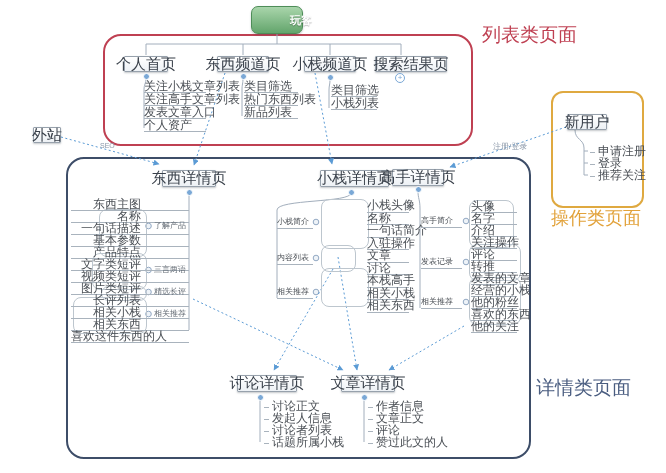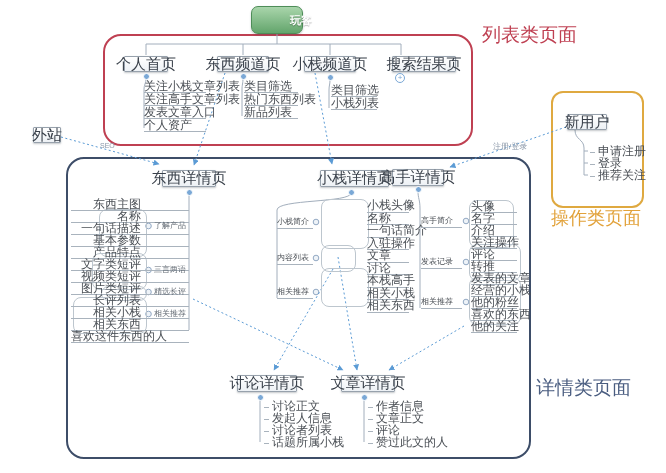--- a/index.html
+++ b/index.html
@@ -98,21 +98,21 @@
 
   <div class="sec-label" style="left:482px;top:22px;font-size:19px;color:#bf4052;">列表类页面</div>
   <div class="sec-label" style="left:551px;top:206px;font-size:18px;color:#e2a23a;">操作类页面</div>
   <div class="sec-label" style="left:536px;top:375px;font-size:19px;color:#4a5d80;">详情类页面</div>
 
   <div class="node root" style="left:251px;top:6px;width:52px;height:28px;">玩客</div>
 
   <div class="node" style="left:124px;top:56px;width:44px;height:16px;">个人首页</div>
   <div class="node" style="left:217px;top:56px;width:52px;height:16px;">东西频道页</div>
   <div class="node" style="left:304px;top:56px;width:52px;height:16px;">小栈频道页</div>
-  <div class="node" style="left:375px;top:56px;width:64px;height:16px;margin-left:17px;">搜索结果页</div>
+  <div class="node" style="left:375px;top:56px;width:72px;height:16px;">搜索结果页</div>
 
   <div class="col underlined" style="left:144px;top:80px;width:62px;--rh:12px;">
     <div class="row">关注小栈文章列表</div>
     <div class="row">关注高手文章列表</div>
     <div class="row">发表文章入口</div>
     <div class="row">个人资产</div>
   </div>
   <div class="col underlined" style="left:244px;top:80px;width:54px;--rh:12px;">
     <div class="row">类目筛选</div>
     <div class="row">热门东西列表</div>

